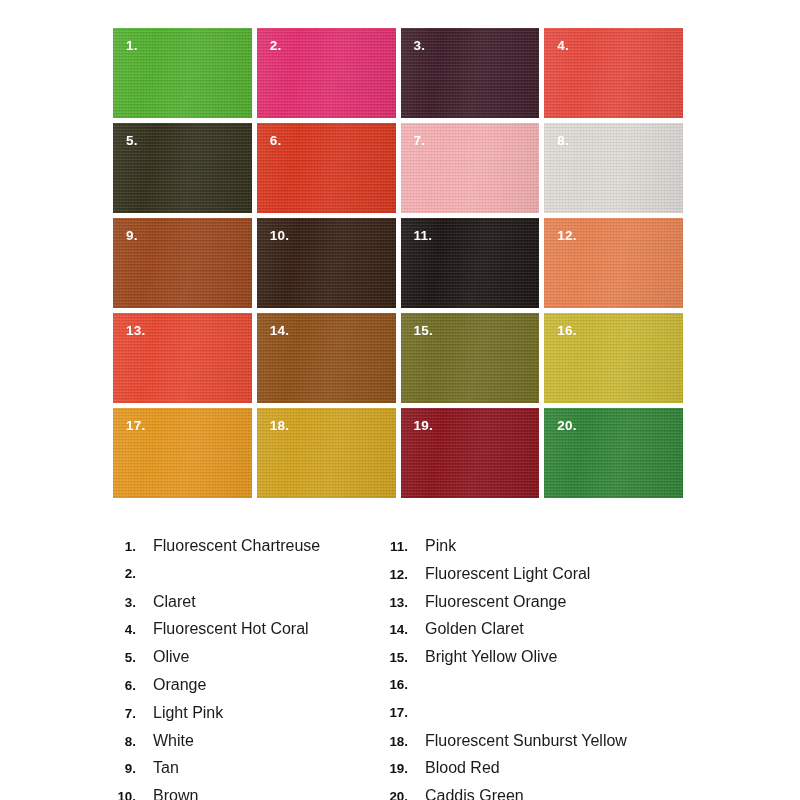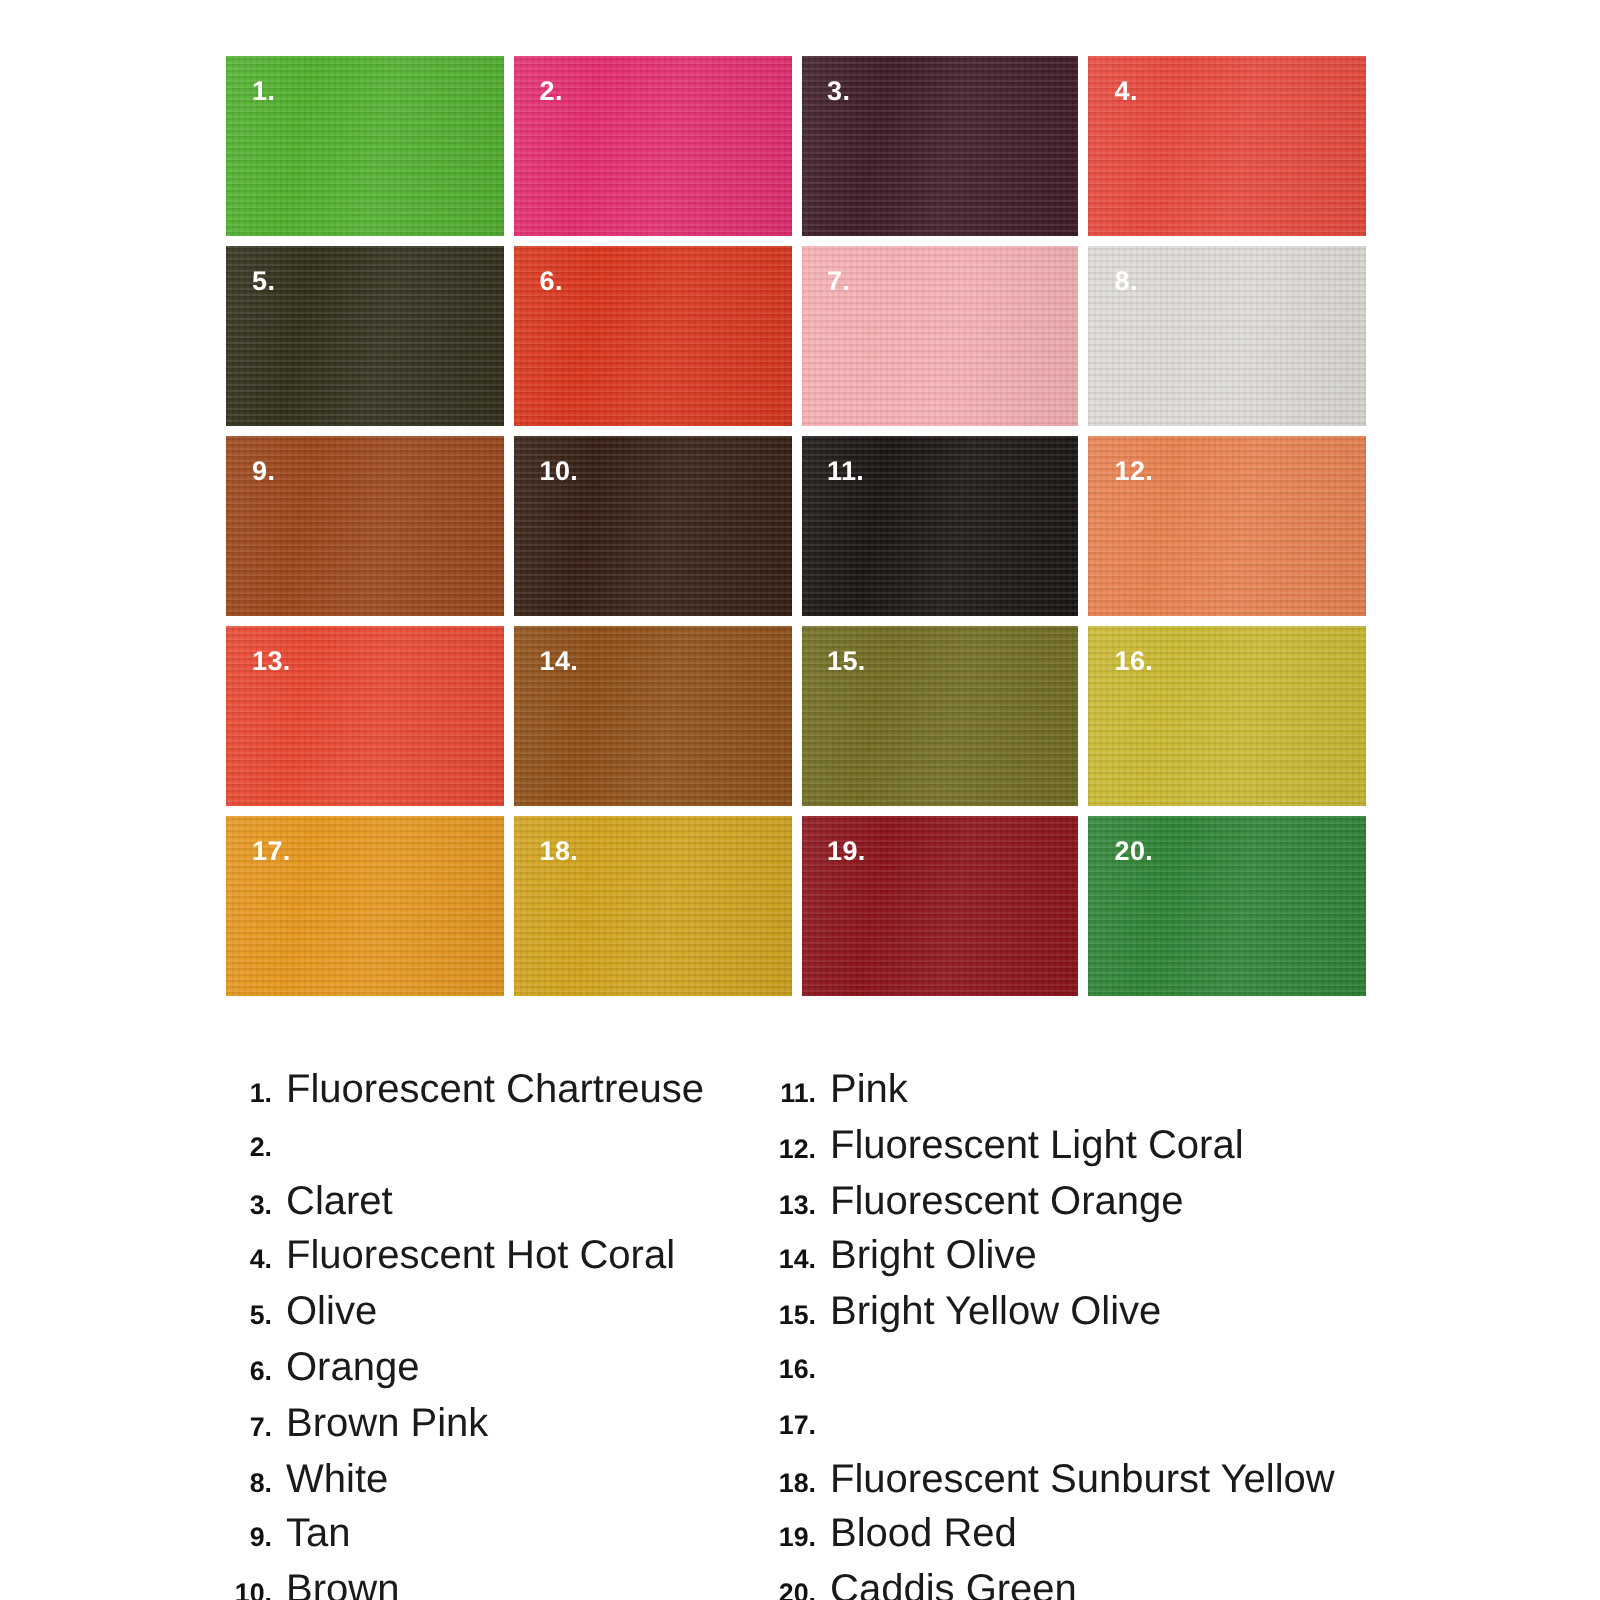--- a/index.html
+++ b/index.html
@@ -108,21 +108,22 @@
     width: 26px;
     flex: 0 0 26px;
     text-align: right;
     font-weight: bold;
     font-size: 13.4px;
     color: #111111;
     margin-right: 7px;
   }
   .legend-label {
     color: #1a1a1a;
-    font-size: 20px;
+    font-size: 16px;
+    margin-left: 10px;
   }
 </style>
 </head>
 <body>
 
 <div id="page">
 
   <div id="swatch-grid">
       <div class="swatch" style="background: rgb(79, 175, 43);">
         <span class="swatch-num">1.</span>
@@ -206,21 +207,21 @@
         <div class="legend-item">
           <span class="legend-num">5.</span>
           <span class="legend-label">Olive</span>
         </div>
         <div class="legend-item">
           <span class="legend-num">6.</span>
           <span class="legend-label">Orange</span>
         </div>
         <div class="legend-item">
           <span class="legend-num">7.</span>
-          <span class="legend-label">Brown Pink</span>
+          <span class="legend-label">Light Pink</span>
         </div>
         <div class="legend-item">
           <span class="legend-num">8.</span>
           <span class="legend-label">White</span>
         </div>
         <div class="legend-item">
           <span class="legend-num">9.</span>
           <span class="legend-label">Tan</span>
         </div>
         <div class="legend-item">
@@ -236,21 +237,21 @@
         <div class="legend-item">
           <span class="legend-num">12.</span>
           <span class="legend-label">Fluorescent Light Coral</span>
         </div>
         <div class="legend-item">
           <span class="legend-num">13.</span>
           <span class="legend-label">Fluorescent Orange</span>
         </div>
         <div class="legend-item">
           <span class="legend-num">14.</span>
-          <span class="legend-label">Bright Olive</span>
+          <span class="legend-label">Golden Claret</span>
         </div>
         <div class="legend-item">
           <span class="legend-num">15.</span>
           <span class="legend-label">Bright Yellow Olive</span>
         </div>
         <div class="legend-item">
           <span class="legend-num">16.</span>
         </div>
         <div class="legend-item">
           <span class="legend-num">17.</span>

